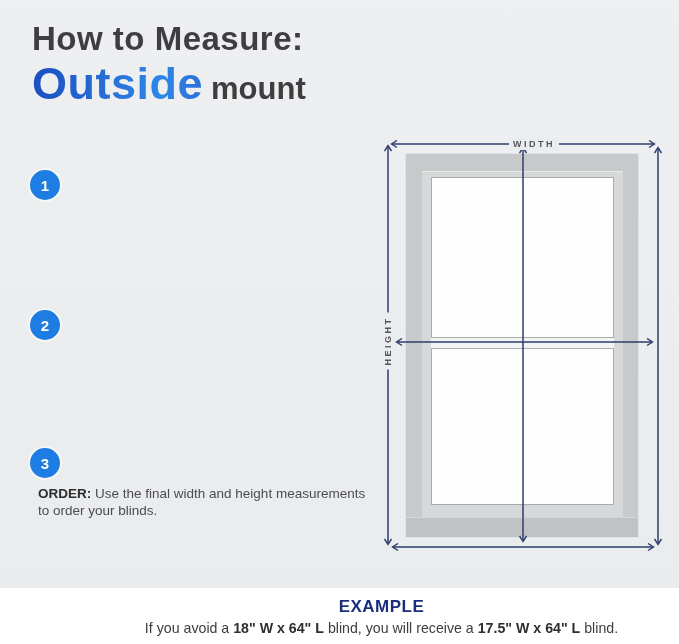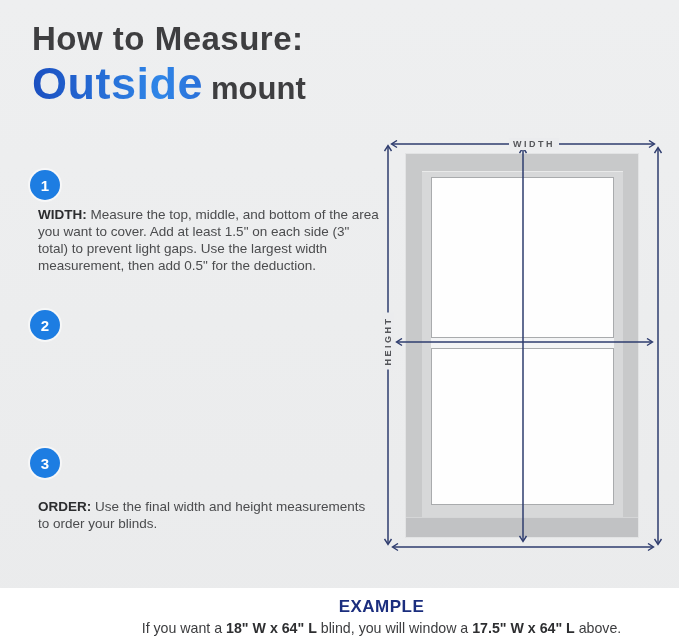--- a/index.html
+++ b/index.html
@@ -26,21 +26,21 @@
     background:#1d7de2;color:#fff;font-size:15px;font-weight:700;
     display:flex;align-items:center;justify-content:center;
     box-shadow:0 0 0 2px rgba(255,255,255,.55);
   }
   .step-text{
     position:absolute;left:38px;width:342px;
     font-size:13.5px;line-height:17px;color:#4b4c4e;
   }
   .step-label{font-weight:700;color:#2c2d2f;}
   #circle-1{top:170px;} #circle-2{top:310px;} #circle-3{top:448px;}
-  #text-1{top:206px;} #text-2{top:346px;} #text-3{top:498px;}
+  #text-1{top:206px;} #text-2{top:346px;} #text-3{top:485px;}
   
   .window-frame{
     position:absolute;left:406px;top:154px;width:232px;height:383px;
     background:#c8c9ca;outline:1px solid #e2e3e4;
   }
   .window-jamb{
     position:absolute;left:422px;top:171px;width:201px;height:346px;
     background:#d7d8d9;border-top:1px solid #e9eaea;box-sizing:border-box;
   }
   .window-pane{
@@ -78,24 +78,20 @@
 <div class="page">
 
   <div class="title-block">
     <div class="title-line1">How to Measure:</div>
     <div class="title-line2">
       <span class="title-highlight">Outside</span><span class="title-suffix">mount</span>
     </div>
   </div>
 
   <div class="step-circle" id="circle-1">1</div>
-  <div class="step-text" id="text-1">
-    <span class="step-label">WIDTH:</span>
-    <span>Measure the top, middle, and bottom of the area you want to cover. Add at least 1.5" on each side (3" total) to prevent light gaps. Use the largest width measurement, then add 0.5" for the deduction.</span>
-  </div>
 
   <div class="step-circle" id="circle-2">2</div>
 
   <div class="step-circle" id="circle-3">3</div>
   <div class="step-text" id="text-3">
     <span class="step-label">ORDER:</span>
     <span>Use the final width and height measurements to order your blinds.</span>
   </div>
 
   <div>
@@ -120,16 +116,16 @@
       <line x1="393" y1="547" x2="653" y2="547" marker-start="url(#chev)" marker-end="url(#chev)"></line>
       <line x1="523" y1="148" x2="523" y2="541" marker-start="url(#chev)" marker-end="url(#chev)"></line>
       <line x1="397" y1="342" x2="652" y2="342" marker-start="url(#chev)" marker-end="url(#chev)"></line>
     </g>
   </svg>
   <div class="measure-label width-label">WIDTH</div>
   <div class="measure-label height-label">HEIGHT</div>
 
   <div class="footer">
     <div class="example-heading">EXAMPLE</div>
-    <div class="example-sentence"><span>If you want a </span><b>18" W x 64" L</b><span> blind, you will window a </span><b>17.5" W x 64" L</b><span> above.</span></div>
+    <div class="example-sentence"><span>If you avoid a </span><b>18" W x 64" L</b><span> blind, you will receive a </span><b>17.5" W x 64" L</b><span> blind.</span></div>
   </div>
 
 </div>
 
 </body></html>

